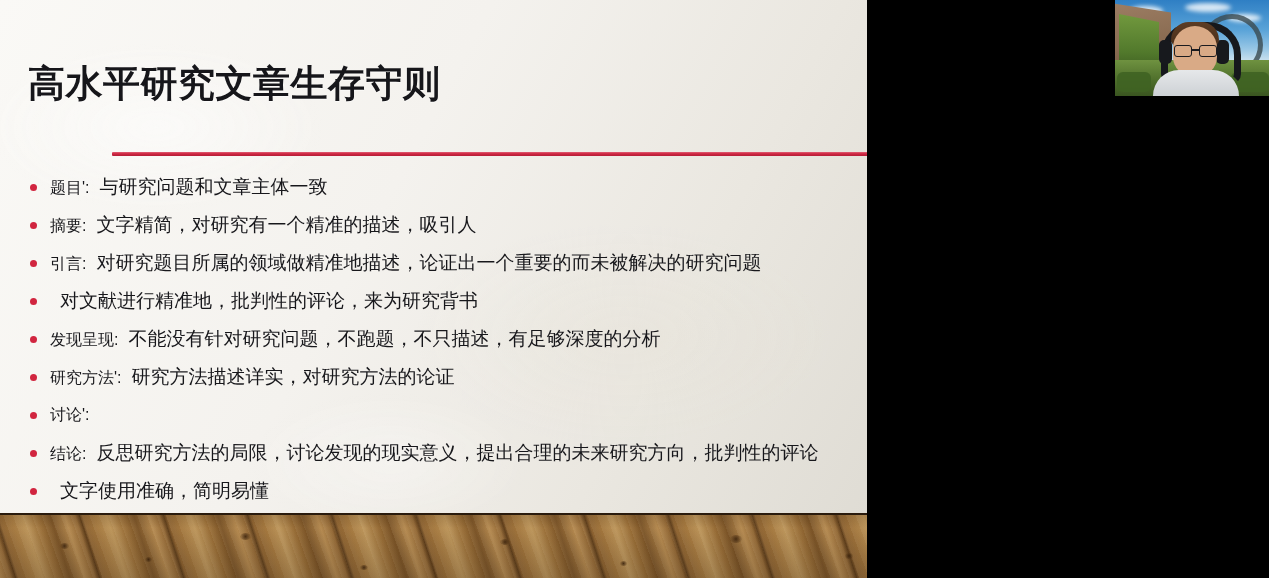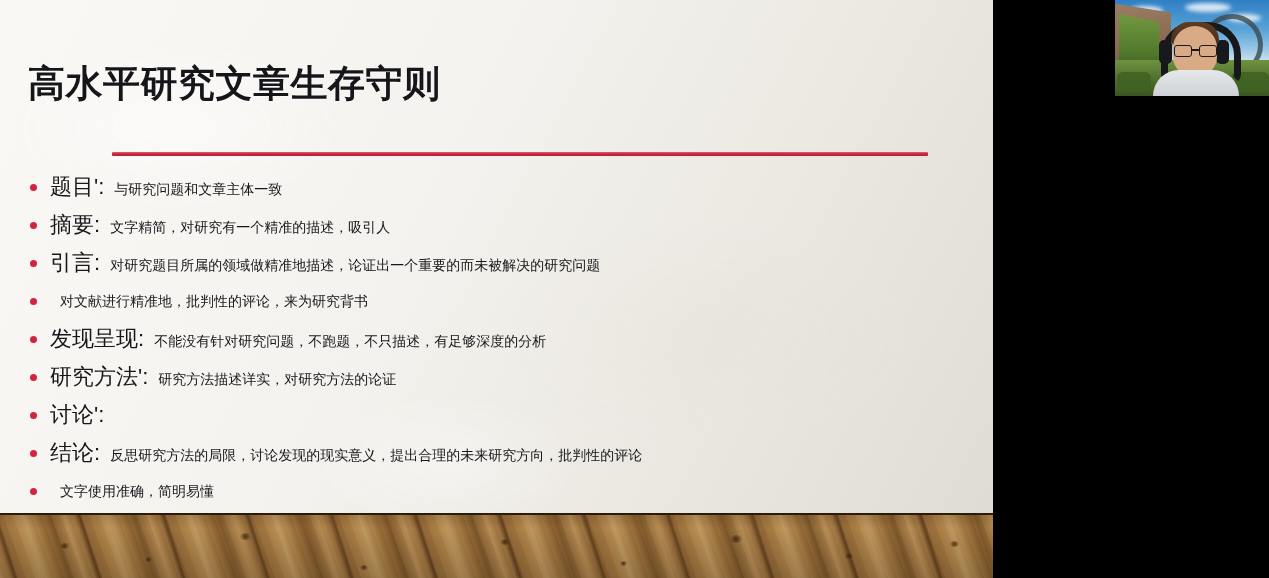--- a/index.html
+++ b/index.html
@@ -19,24 +19,25 @@
     width: 1269px;
     height: 578px;
     background: #000000;
   }
 
   
   #slide {
     position: absolute;
     left: 0;
     top: 0;
-    width: 993px;
+    width: 839px;
     height: 578px;
     background: linear-gradient(118deg, #faf9f6 0%, #f4f2ee 42%, #eae7e0 72%, #dedbd3 100%);
     overflow: hidden;
+    padding-left: 28px;
   }
 
   
   #slide-texture {
     position: absolute;
     inset: 0;
     pointer-events: none;
     background:
       radial-gradient(ellipse 240px 120px at 18% 22%, rgba(255,255,255,0.55), rgba(255,255,255,0) 70%),
       radial-gradient(ellipse 300px 160px at 72% 58%, rgba(230,226,216,0.45), rgba(255,255,255,0) 70%),
@@ -93,25 +94,25 @@
   .bullet-dot {
     position: absolute;
     left: 4px;
     top: 16px;
     width: 7px;
     height: 7px;
     border-radius: 50%;
     background: #d1253f;
   }
   .bullet-label {
-    font-size: 22px;
+    font-size: 16px;
     color: #17171b;
   }
   .bullet-text {
-    font-size: 14px;
+    font-size: 19px;
     color: #17171b;
   }
 
   
   #wood-floor {
     position: absolute;
     left: 0;
     bottom: 0;
     width: 1021px;
     height: 63px;

